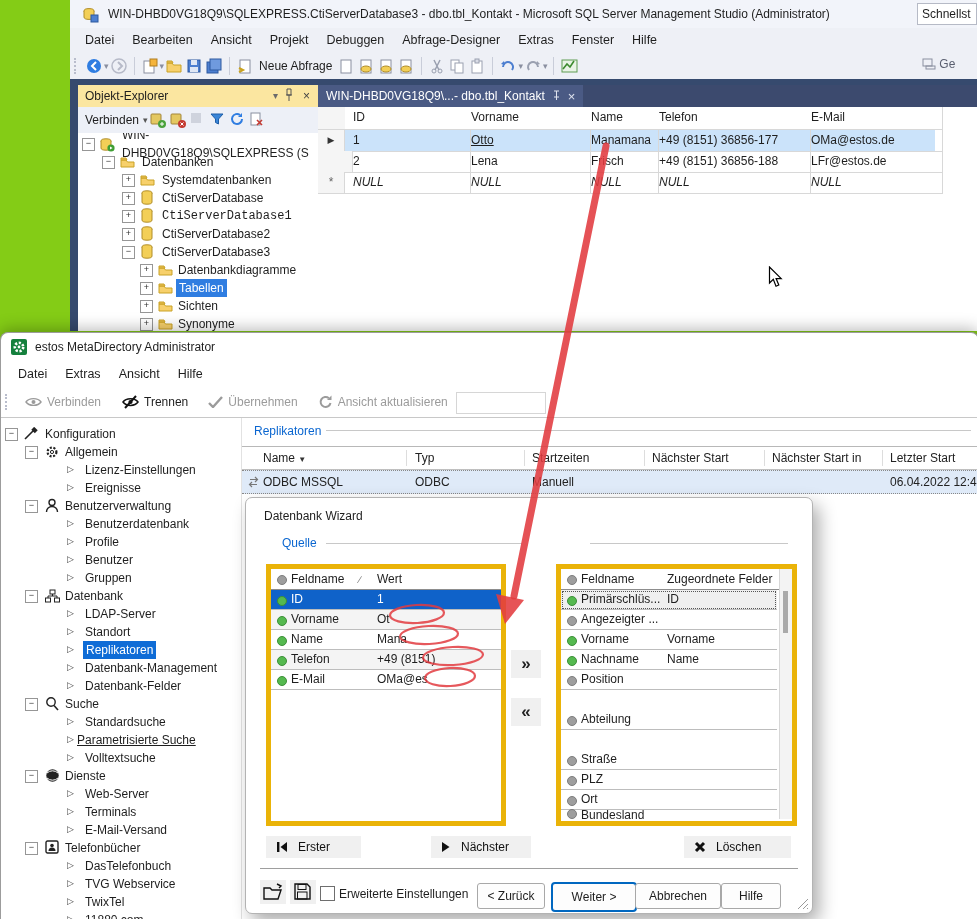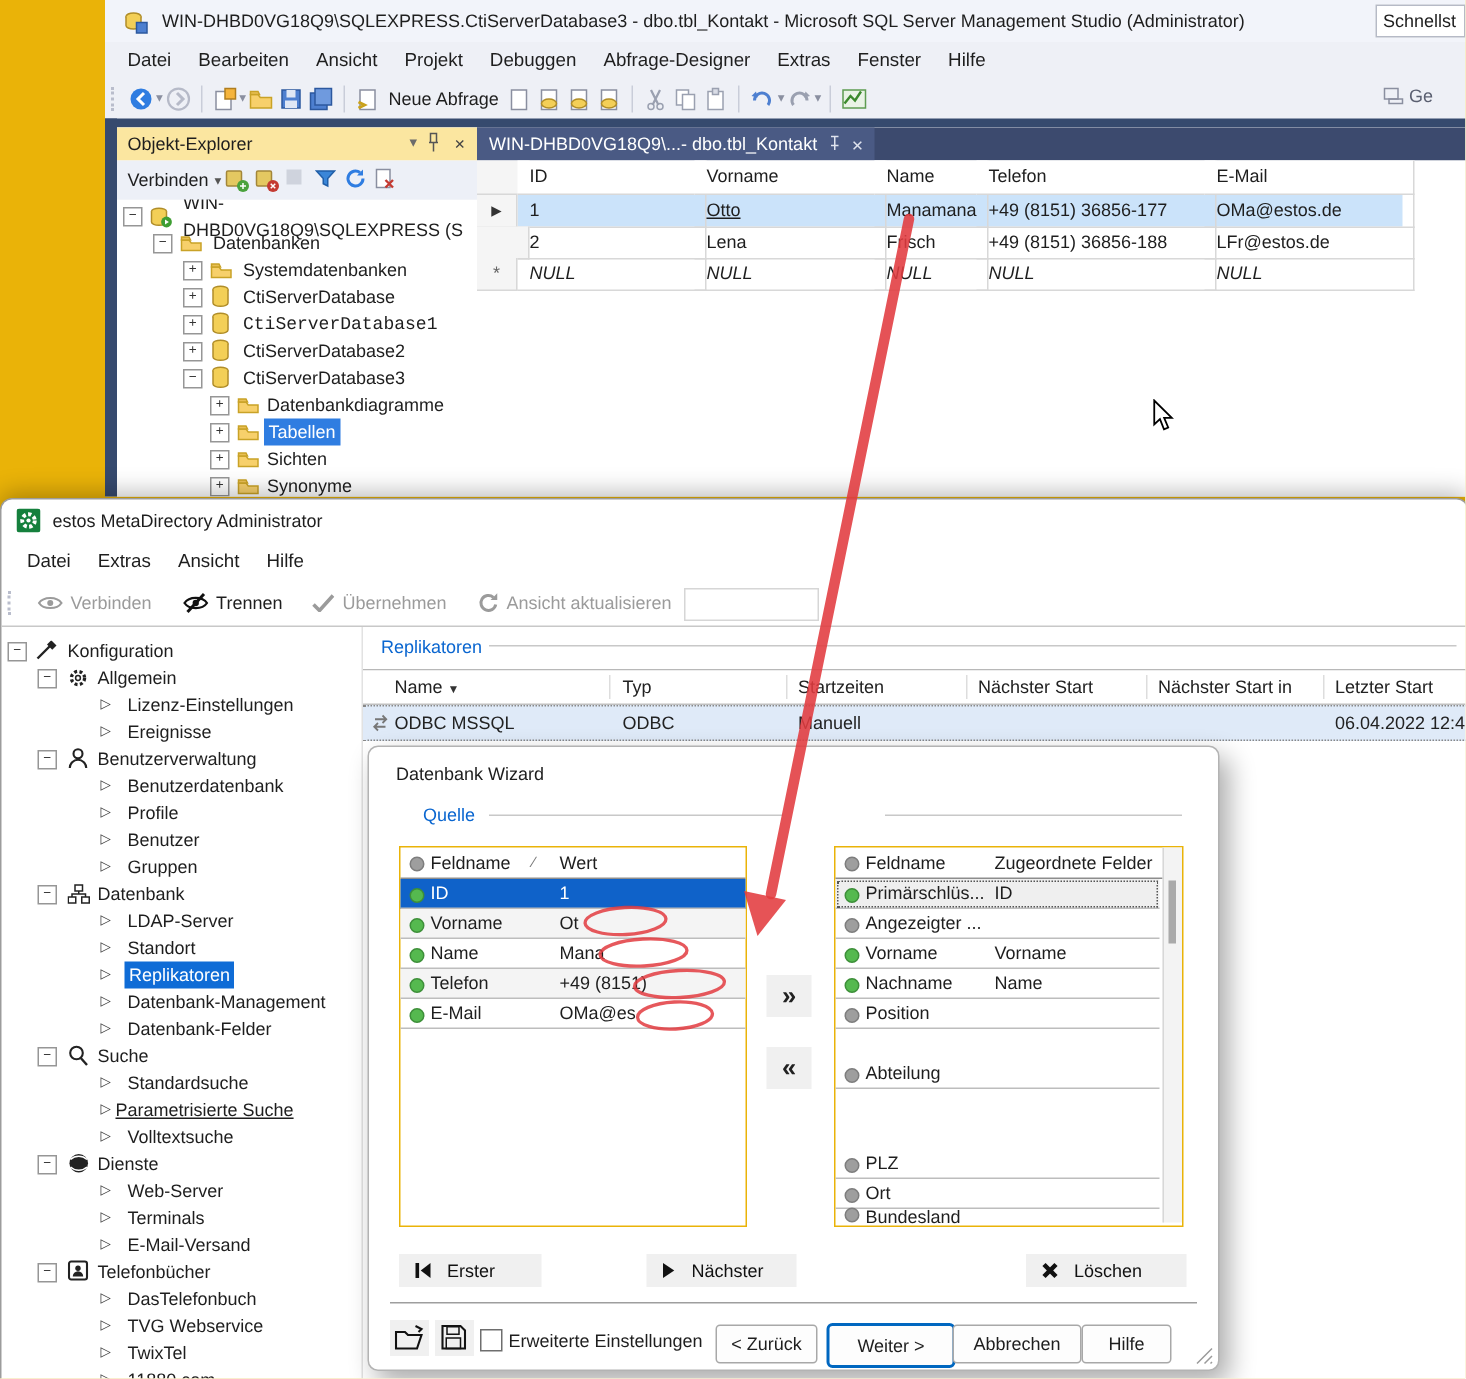--- a/index.html
+++ b/index.html
@@ -1,16 +1,16 @@
 <!DOCTYPE html>
 <html><head>
 <meta charset="utf-8">
 <style>
   html,body{margin:0;padding:0;background:#fff;}
-  #root{position:relative;width:977px;height:919px;overflow:hidden;background:#eab308;
+  #root{position:relative;width:977px;height:919px;overflow:hidden;background:#84cc16;
         font-family:"Liberation Sans","DejaVu Sans",sans-serif;font-size:12px;color:#1e1e1e;}
   .abs{position:absolute;}
   .tx{white-space:nowrap;}
   
   #ssms{left:70px;top:0;width:907px;height:331px;background:#eef0f6;z-index:1;}
   #ssms .titlebar{left:0;top:0;width:100%;height:28px;background:#f2f4fa;}
   #ssms .menubar{left:6px;top:28px;height:24px;display:flex;align-items:center;}
   .menu-item{padding:0 9px;line-height:24px;font-size:12.5px;}
   #ssms .toolbar{left:0;top:52px;width:100%;height:27px;display:flex;align-items:center;}
   .tb-sep{width:1px;height:18px;background:#c9cdd9;margin:0 5px;}
@@ -43,21 +43,21 @@
   #md .toolbar{left:0;top:54px;width:100%;height:30px;display:flex;align-items:center;}
   .tbtn{display:flex;align-items:center;gap:5px;padding:0 10px;font-size:12px;}
   .disabled{color:#9b9b9b;}
   .hairline{position:absolute;height:1px;background:#c8c8c8;}
   .glabel{color:#0a66d0;font-size:12px;}
   
   .rl-col{position:absolute;line-height:22px;font-size:12px;color:#222;white-space:nowrap;}
   
   #wizard{left:245px;top:497px;width:566px;height:415px;background:#fff;border:1px solid #b3b3b3;
           border-radius:7px;box-shadow:6px 8px 18px rgba(0,0,0,.33);z-index:3;}
-  .list{position:absolute;border:1px solid #eab308;background:#fff;}
+  .list{position:absolute;border:5px solid #eab308;background:#fff;}
   .lrow{position:absolute;left:0;width:100%;display:flex;align-items:center;border-bottom:1px solid #bdbdbd;}
   .dot{width:8px;height:8px;border-radius:50%;position:absolute;left:6px;top:50%;margin-top:-4px;}
   .dot.g{background:#55b94f;border:1px solid #3d8f39;}
   .dot.y{background:#9e9e9e;border:1px solid #7d7d7d;}
   .fcell{position:absolute;left:20px;line-height:19px;white-space:nowrap;}
   .vcell{position:absolute;left:106px;line-height:19px;white-space:nowrap;}
   .flatbtn{position:absolute;height:22px;background:#f0f0f0;display:flex;align-items:center;gap:10px;
            padding:0 10px;font-size:12px;color:#111;}
   .stdbtn{position:absolute;height:24px;background:#fdfdfd;border:1px solid #a8a8a8;border-radius:3px;
           text-align:center;font-size:12px;display:flex;align-items:center;justify-content:center;}
@@ -671,20 +671,25 @@
       <div class="lrow" style="top:101px;height:19px;width:216px;">
         <span class="dot y"></span>
           <span class="fcell">Position</span>
           <span class="vcell"></span>
       </div>
       <div class="lrow" style="top:141px;height:19px;width:216px;">
         <span class="dot y"></span>
           <span class="fcell">Abteilung</span>
           <span class="vcell"></span>
       </div>
+      <div class="lrow" style="top:181px;height:19px;width:216px;">
+        <span class="dot y"></span>
+          <span class="fcell">Straße</span>
+          <span class="vcell"></span>
+      </div>
       <div class="lrow" style="top:201px;height:19px;width:216px;">
         <span class="dot y"></span>
           <span class="fcell">PLZ</span>
           <span class="vcell"></span>
       </div>
       <div class="lrow" style="top:221px;height:19px;width:216px;">
         <span class="dot y"></span>
           <span class="fcell">Ort</span>
           <span class="vcell"></span>
       </div>

